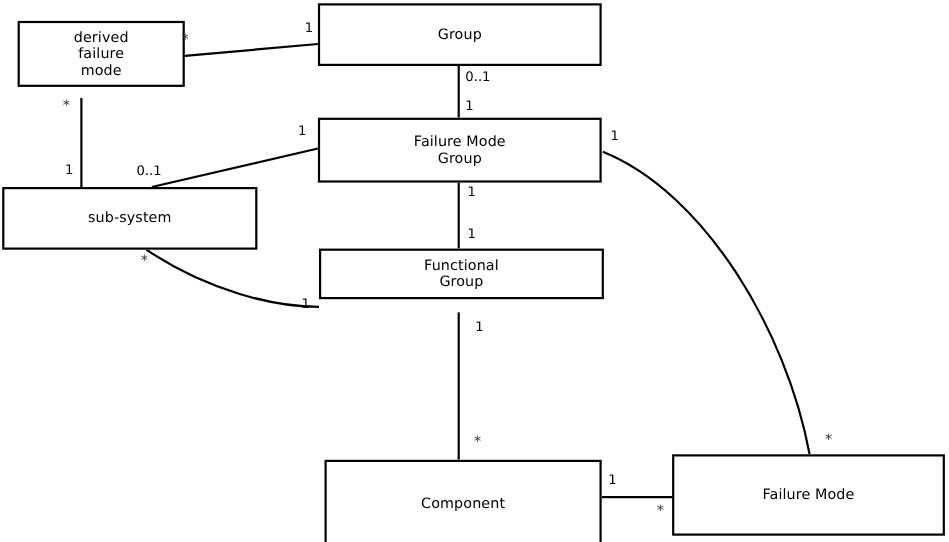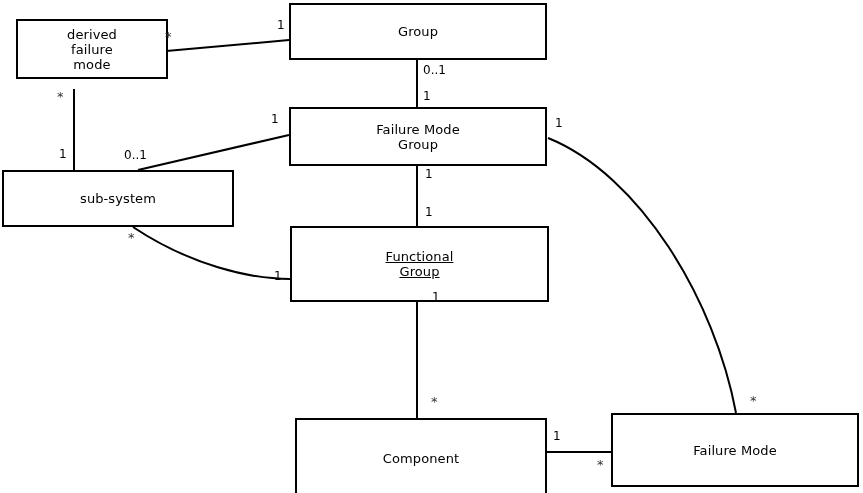--- a/index.html
+++ b/index.html
@@ -88,21 +88,21 @@
 
   <div class="uml-class-box" style="left: 289px; top: 107px; width: 258px; height: 59px; border-color: rgb(0, 0, 0);">
     <span class="uml-class-name">Failure Mode
 Group</span>
   </div>
 
   <div class="uml-class-box" style="left: 2px; top: 170px; width: 232px; height: 57px; border-color: rgb(0, 0, 0);">
     <span class="uml-class-name">sub-system</span>
   </div>
 
-  <div class="uml-class-box" style="left: 290px; top: 226px; width: 259px; height: 76px; border-color: rgb(0, 0, 0); text-decoration: underline;">
+  <div class="uml-class-box" style="left: 290px; top: 226px; width: 259px; height: 46px; border-color: rgb(0, 0, 0);">
     <span class="uml-class-name">Functional
 Group</span>
   </div>
 
   <div class="uml-class-box" style="left: 295px; top: 418px; width: 252px; height: 81px; border-color: rgb(0, 0, 0);">
     <span class="uml-class-name">Component</span>
   </div>
 
   <div class="uml-class-box" style="left: 611px; top: 413px; width: 248px; height: 74px; border-color: rgb(0, 0, 0);">
     <span class="uml-class-name">Failure Mode</span>

